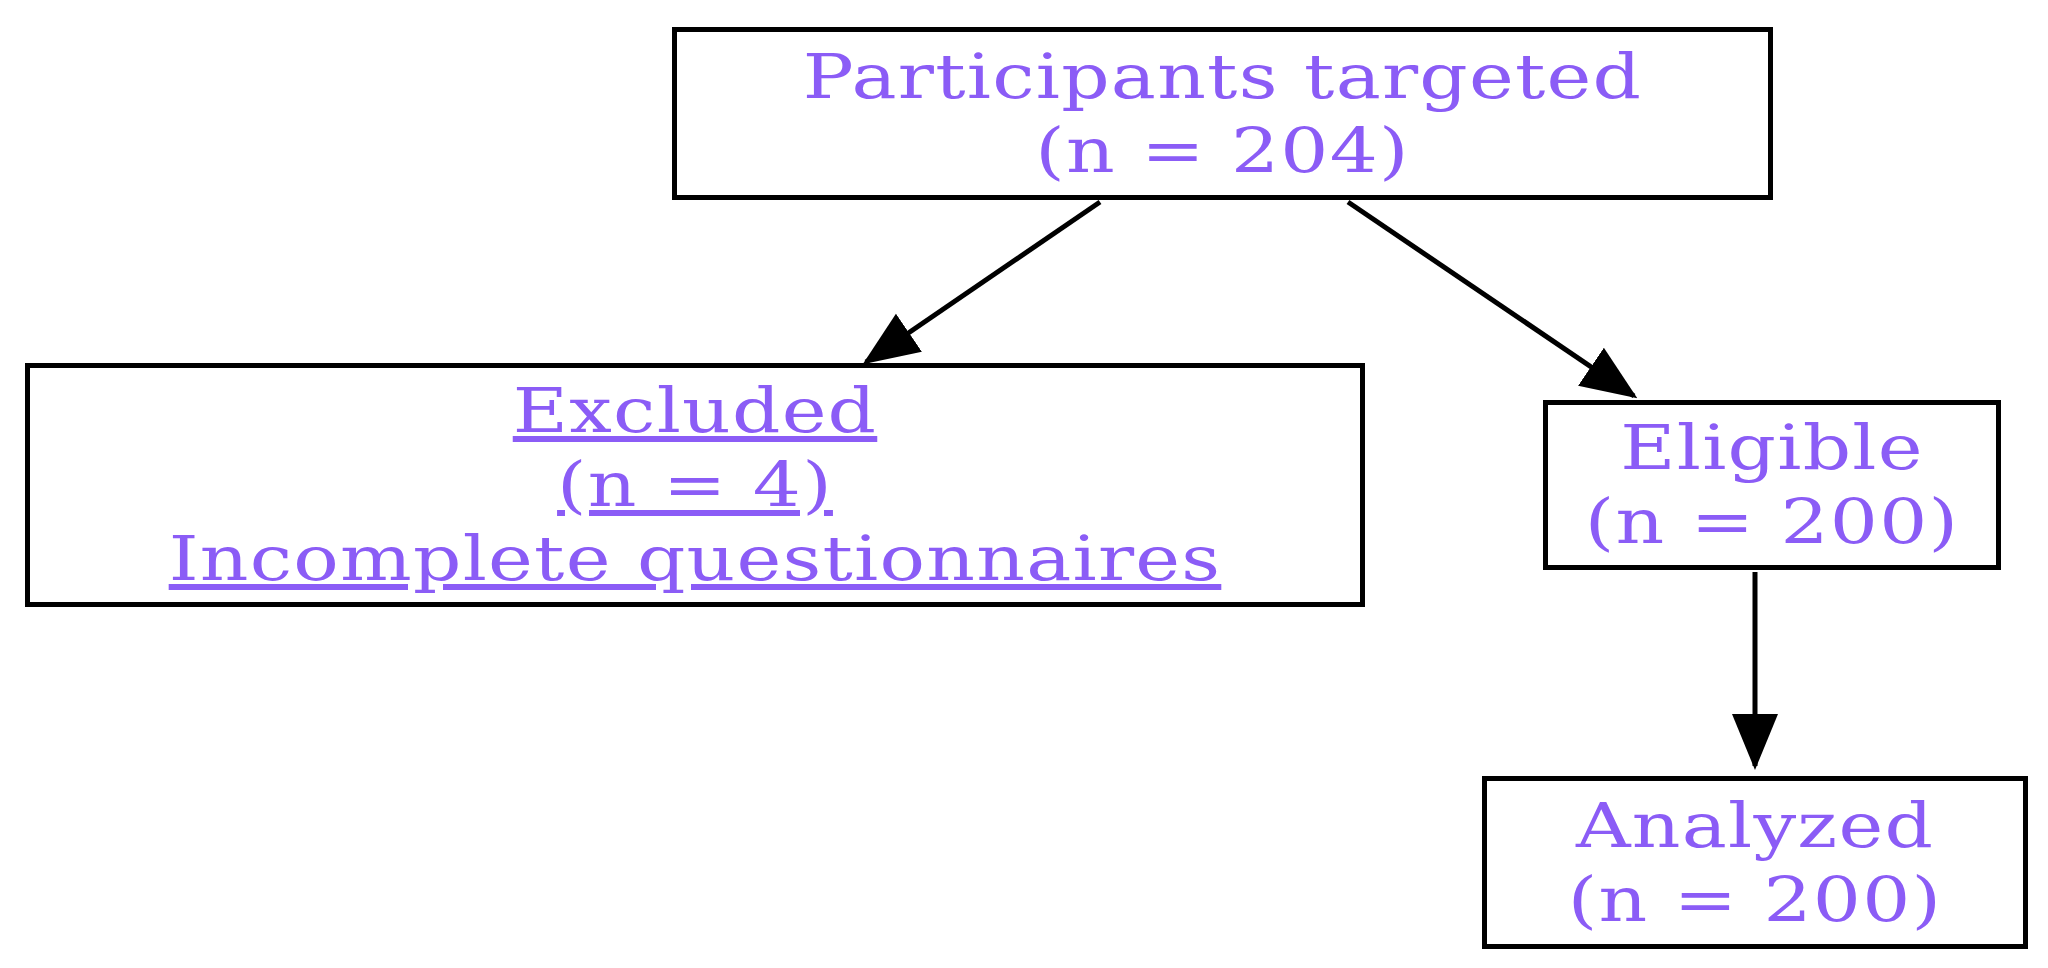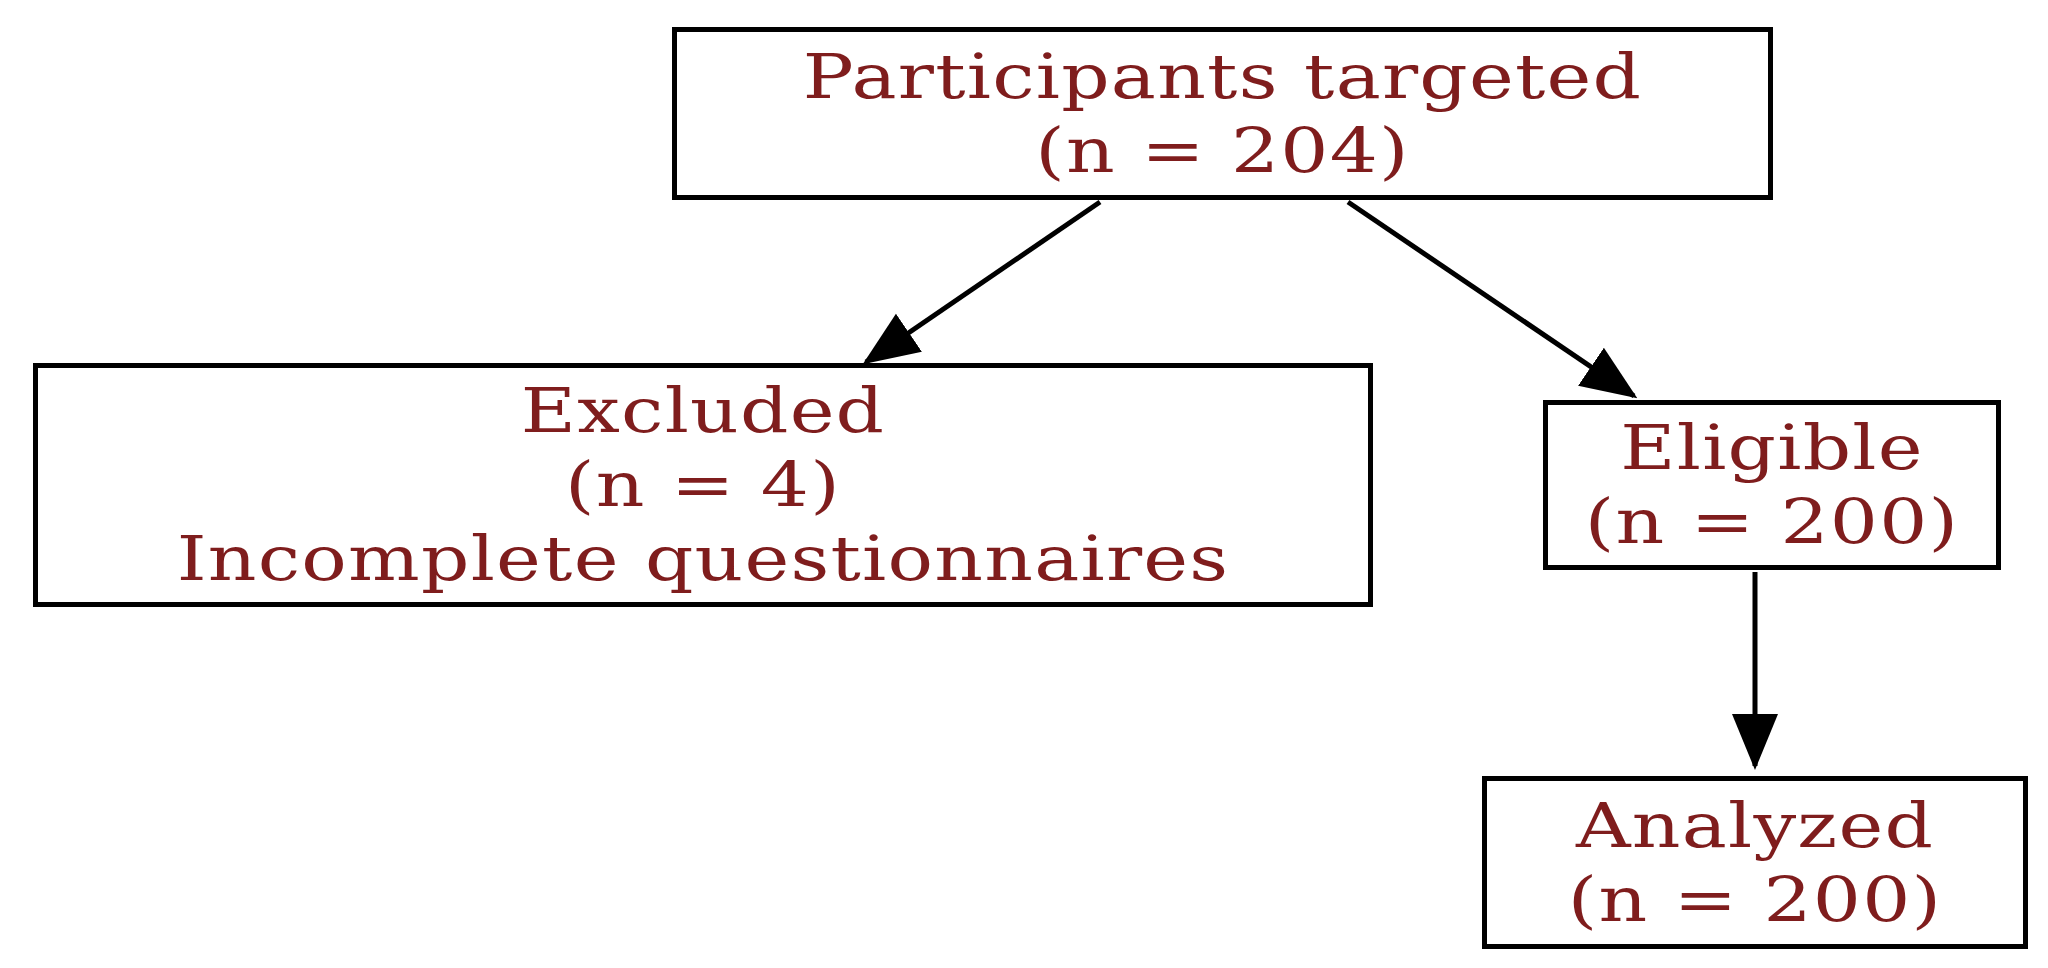--- a/index.html
+++ b/index.html
@@ -6,21 +6,21 @@
     margin: 0;
     padding: 0;
     background: #ffffff;
   }
   .canvas {
     position: relative;
     width: 2048px;
     height: 968px;
     background: #ffffff;
     font-family: "DejaVu Serif", "Liberation Serif", serif;
-    color: #7f1d1d;
+    color: #8b5cf6;
     overflow: hidden;
   }
   .flow-box {
     position: absolute;
     box-sizing: border-box;
     background: #ffffff;
     border: 5px solid #000000;
     display: flex;
     align-items: center;
     justify-content: center;
@@ -31,21 +31,21 @@
     font-size: 62px;
     line-height: 74px;
     letter-spacing: 1px;
     transform: scaleX(1.22);
     transform-origin: 50% 50%;
     white-space: nowrap;
   }
   .box-text .line { display: block; }
 
   #box-targeted { left: 672px; top: 27px;  width: 1101px; height: 173px; }
-  #box-excluded { left: 33px;  top: 363px; width: 1340px; height: 244px; }
+  #box-excluded { left: 25px;  top: 363px; width: 1340px; height: 244px; text-decoration: underline; }
   #box-eligible { left: 1543px; top: 400px; width: 458px; height: 170px; }
   #box-analyzed { left: 1482px; top: 770px; width: 546px; height: 173px; margin-top: 6px; }
 
   #arrow-layer {
     position: absolute;
     left: 0; top: 0;
     width: 2048px;
     height: 968px;
   }
   .edge {

